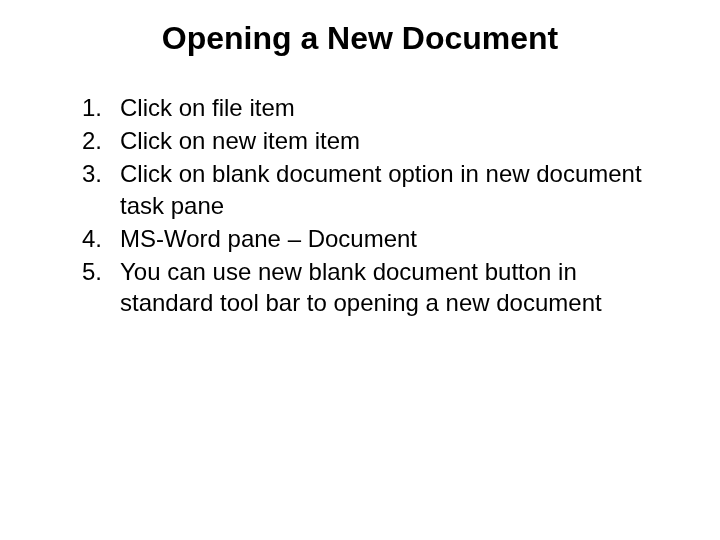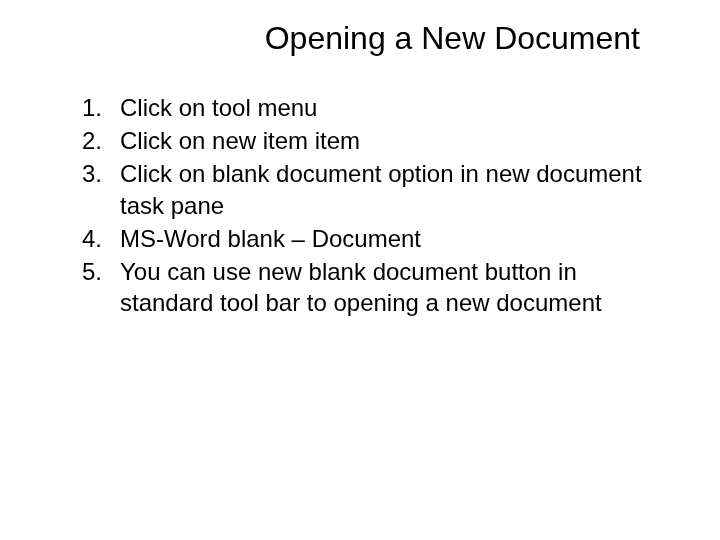--- a/index.html
+++ b/index.html
@@ -11,22 +11,22 @@
       color: #000;
       overflow: hidden;
     }
     .slide {
       width: 100%;
       height: 100%;
       padding: 20px 40px 40px 40px;
     }
     .title {
       font-size: 32px;
-      font-weight: 400;
-      text-align: right;
+      font-weight: 700;
+      text-align: center;
       margin-bottom: 35px;
       margin-left: 40px;
       margin-right: 40px;
     }
     .list {
       list-style: none;
       padding-left: 30px;
       padding-right: 30px;
     }
     .list-item {
@@ -46,32 +46,32 @@
     }
   </style>
 </head>
 <body>
 
 <div class="slide">
   <h1 class="title">Opening a New Document</h1>
   <ol class="list">
     <li class="list-item">
       <span class="list-number">1.</span>
-      <span class="list-text">Click on tool menu</span>
+      <span class="list-text">Click on file item</span>
     </li>
     <li class="list-item">
       <span class="list-number">2.</span>
       <span class="list-text">Click on new item item</span>
     </li>
     <li class="list-item">
       <span class="list-number">3.</span>
       <span class="list-text">Click on blank document option in new document task pane</span>
     </li>
     <li class="list-item">
       <span class="list-number">4.</span>
-      <span class="list-text">MS-Word blank – Document</span>
+      <span class="list-text">MS-Word pane – Document</span>
     </li>
     <li class="list-item">
       <span class="list-number">5.</span>
       <span class="list-text">You can use new blank document button in standard tool bar to opening a new document</span>
     </li>
   </ol>
 </div>
 
 </body></html>

